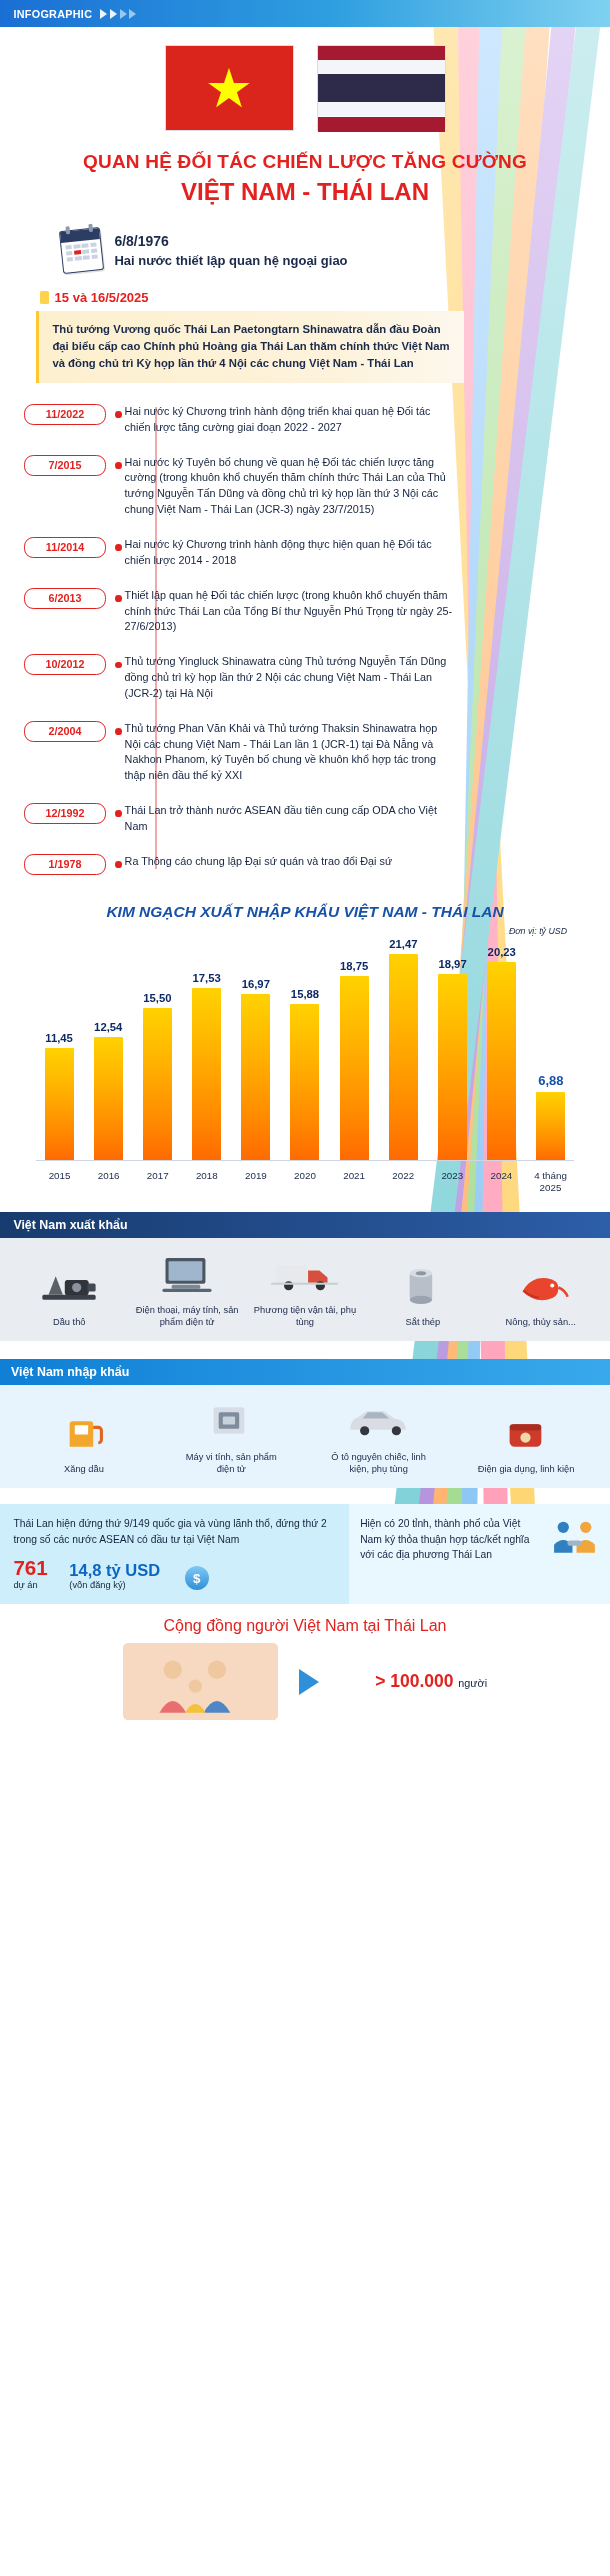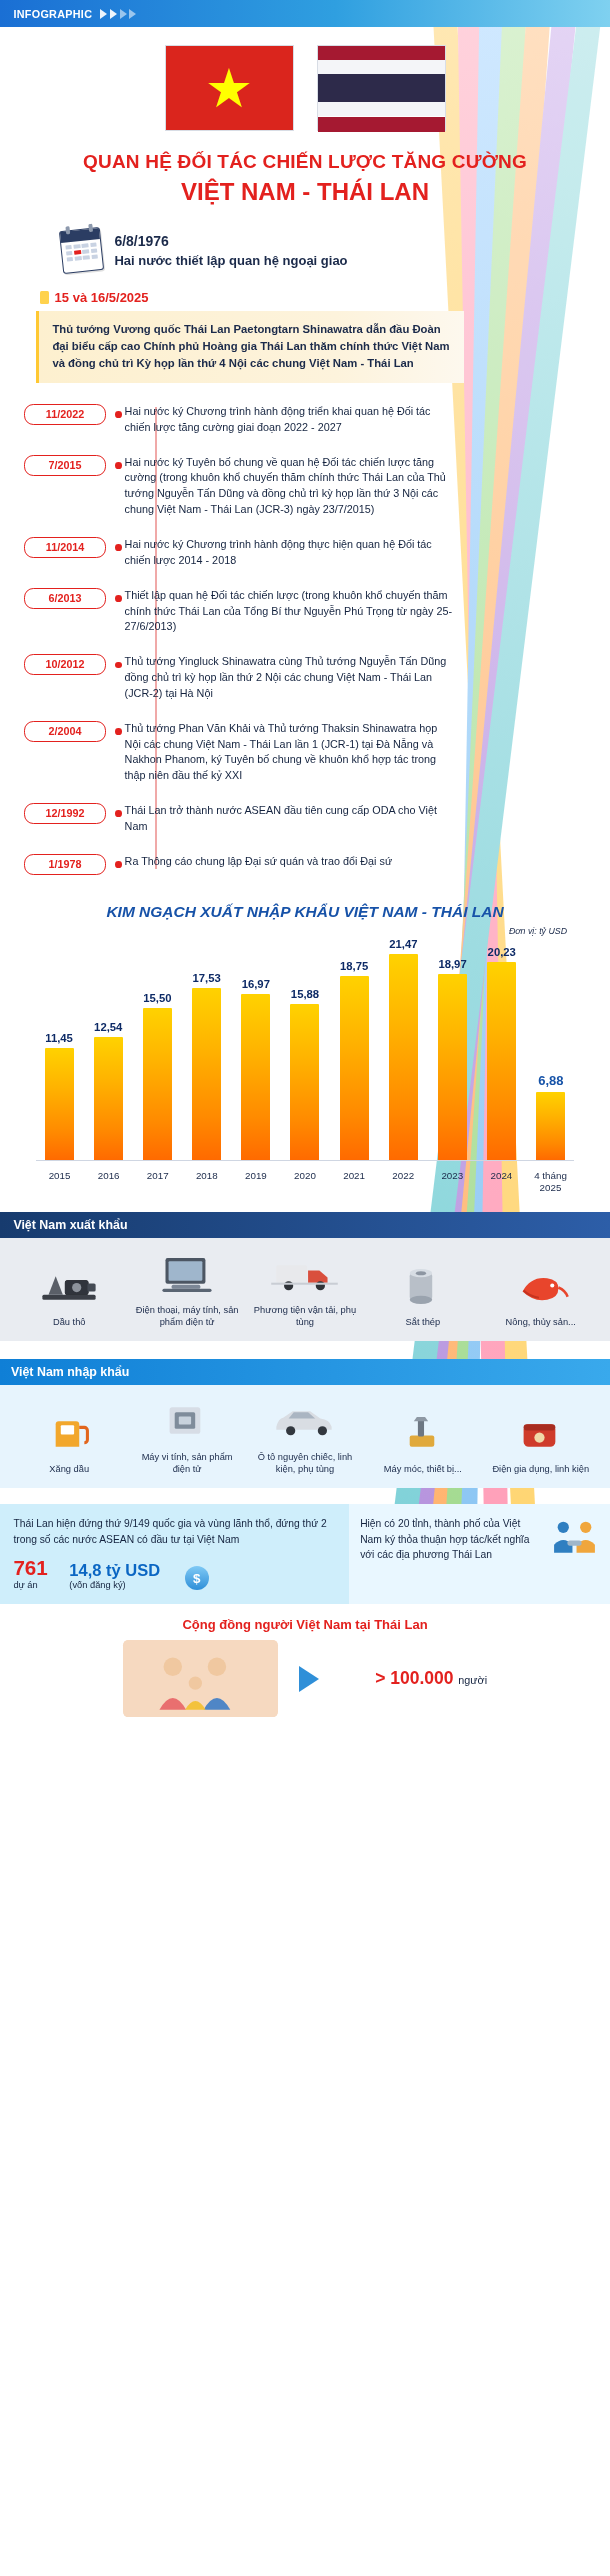--- a/index.html
+++ b/index.html
@@ -273,21 +273,21 @@
     width: 24px; height: 24px; border-radius: 50%;
     background: linear-gradient(180deg,#7fc9f5,#2f8fd8);
     color: #fff; font-size: 13.4px; font-weight: bold;
     display: flex; align-items: center; justify-content: center;
     margin-left: 3.1px;
   }
   .stat-right .txt { font-size: 10.3px; line-height: 1.5; color: #14233f; }
 
   
   .community { margin-top: 13.4px; text-align: center; padding-bottom: 20.6px; }
-  .community .title { color: #e3211e; font-size: 13px; font-weight: bold; }
+  .community .title { color: #e3211e; font-size: 16px; font-weight: normal; }
   .community .row {
     display: flex; align-items: center; justify-content: center;
     gap: 20.6px; margin-top: 8.2px;
   }
   .family {
     width: 155px; height: 77px;
     background: #f6d9c0;
     border-radius: 5.2px;
     position: relative;
     overflow: hidden;
@@ -590,30 +590,20 @@
                 <path d="M48 26 h28 l14 12 H38z" fill="#aab5c2"></path>
                 <circle cx="42" cy="62" r="9" fill="#33383f"></circle>
                 <circle cx="104" cy="62" r="9" fill="#33383f"></circle>
               </svg>
             </div>
             <div class="cap">Ô tô nguyên chiếc, linh kiện, phụ tùng</div>
           </div>
           <div class="item">
             <div class="art">
               <svg width="57" height="43" viewBox="0 0 110 84">
-                <rect x="30" y="46" width="48" height="22" rx="4" fill="#e0a93c"></rect>
-                <rect x="46" y="14" width="12" height="34" rx="3" fill="#6d7783"></rect>
-                <path d="M38 18 h28 l-6 -8 h-16z" fill="#8e98a4"></path>
-              </svg>
-            </div>
-            <div class="cap">Máy móc, thiết bị...</div>
-          </div>
-          <div class="item">
-            <div class="art">
-              <svg width="57" height="43" viewBox="0 0 110 84">
                 <rect x="22" y="24" width="62" height="44" rx="10" fill="#cf3b2b"></rect>
                 <rect x="22" y="24" width="62" height="12" rx="6" fill="#a82c20"></rect>
                 <circle cx="53" cy="50" r="10" fill="#f0d9a8"></circle>
               </svg>
             </div>
             <div class="cap">Điện gia dụng, linh kiện</div>
           </div>
         </div>
       </div>
     </div>

